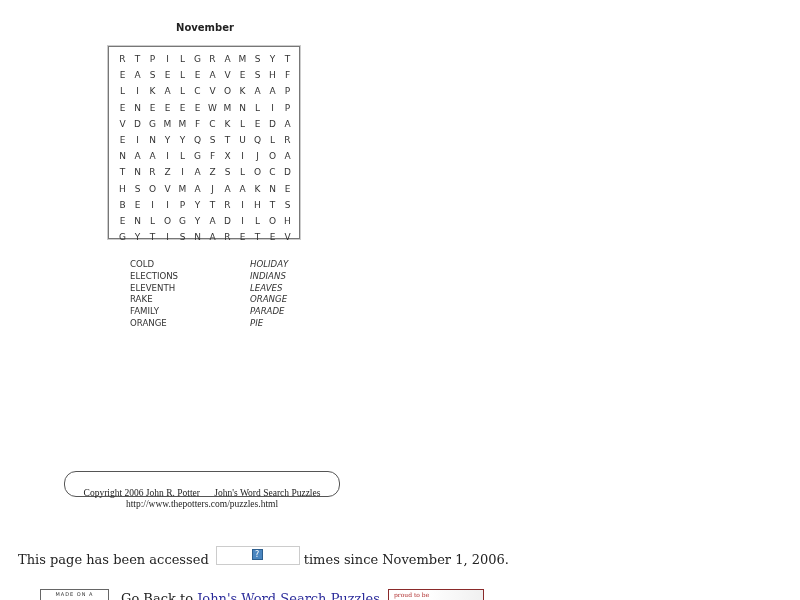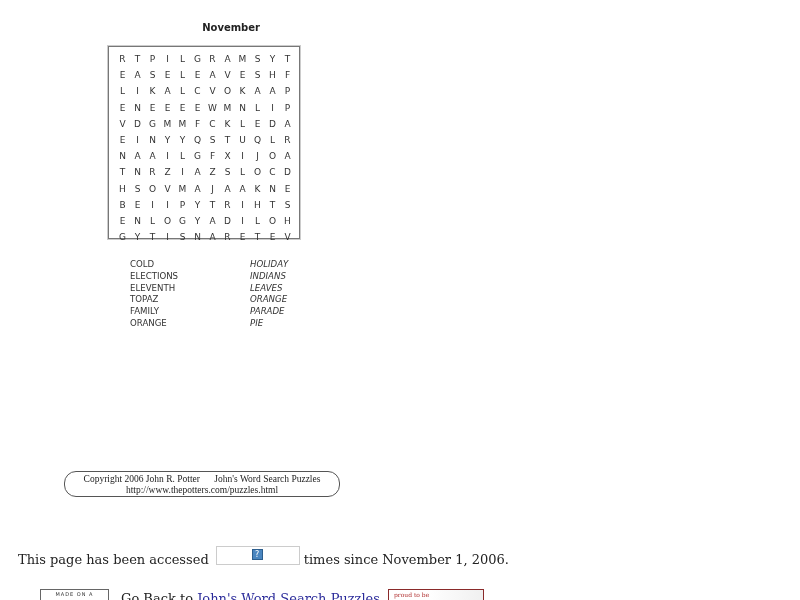--- a/index.html
+++ b/index.html
@@ -1,35 +1,35 @@
 <!DOCTYPE html>
 <html><head>
 <meta charset="utf-8">
 <style>
   html, body { margin: 0; padding: 0; background: #ffffff; }
   body { width: 800px; height: 600px; position: relative; overflow: hidden; font-family: "DejaVu Serif", serif; color: #222; }
 
-  .puzzle-title { position: absolute; left: 150px; top: 22px; width: 110px; text-align: right;
+  .puzzle-title { position: absolute; left: 150px; top: 22px; width: 110px; text-align: center;
     font-family: "DejaVu Sans", sans-serif; font-weight: bold; font-size: 10px; color: #222; }
 
   .grid { position: absolute; left: 108px; top: 46px; width: 192px; height: 193px;
     border: 1px solid #777; box-shadow: 0 0 0 1px #ccc; box-sizing: border-box;
     padding: 4px 4px 0 6px; }
   .grid-row { display: flex; height: 16.2px; align-items: center; }
   .cell { width: 15.6px; text-align: center; font-family: "DejaVu Sans", sans-serif; font-size: 9px; color: #333; letter-spacing: 0; }
 
   .wordlist { position: absolute; left: 94px; top: 259px; display: flex; }
   .wordcol { display: flex; flex-direction: column; margin-left: 36px; }
   .wordcol.c1 { width: 84px; }
   .wordcol.c2 { width: 85px; font-style: italic; }
   .word { font-family: "DejaVu Sans", sans-serif; font-size: 8.6px; line-height: 11.8px; color: #333; }
 
   .copyright-box { position: absolute; left: 64px; top: 471px; width: 276px; height: 26px;
     border: 1px solid #555; border-radius: 12px; box-sizing: border-box; text-align: center;
-    font-family: "Liberation Serif", serif; font-size: 9.5px; line-height: 10.5px; color: #222; padding-top: 2px; }
+    font-family: "Liberation Serif", serif; font-size: 9.5px; line-height: 10.5px; color: #222; padding-top: 16px; }
   .copyright-line1 span { margin: 0 6px; }
 
   .access-line { position: absolute; left: 18px; top: 550px; font-family: "DejaVu Serif", serif; font-size: 13px; color: #222; white-space: nowrap; display: flex; align-items: center; }
   .counter-box { display: inline-block; width: 82px; height: 17px; border: 1px solid #ccc; margin: 0 4px 0 7px; position: relative; top: -4px; background: #fff; }
   .counter-icon { position: absolute; left: 35px; top: 2px; width: 11px; height: 11px; background: #4a86c0; border: 1px solid #2c5e8e; box-sizing: border-box; color: #fff; font-size: 8px; line-height: 9px; text-align: center; font-family: "DejaVu Sans", sans-serif; }
 
   .bottom-row { position: absolute; left: 40px; top: 589px; display: flex; align-items: flex-start; }
   .mac-badge { width: 69px; height: 16px; border: 1px solid #666; box-sizing: border-box; font-family: "DejaVu Sans", sans-serif; font-size: 5px; text-align: center; letter-spacing: 1px; color: #333; padding-top: 1px; }
   .goback { margin-left: 12px; font-family: "DejaVu Serif", serif; font-size: 13px; color: #222; margin-top: 2px; white-space: nowrap; }
   .goback a { color: #2b2b9a; text-decoration: none; }
@@ -209,21 +209,21 @@
       <span class="cell">E</span>
       <span class="cell">V</span>
     </div>
   </div>
 
 <div class="wordlist" id="wordlist">
     <div class="wordcol c1">
       <div class="word">COLD</div>
       <div class="word">ELECTIONS</div>
       <div class="word">ELEVENTH</div>
-      <div class="word">TOPAZ</div>
+      <div class="word">RAKE</div>
       <div class="word">FAMILY</div>
       <div class="word">ORANGE</div>
     </div>
     <div class="wordcol c2">
       <div class="word">HOLIDAY</div>
       <div class="word">INDIANS</div>
       <div class="word">LEAVES</div>
       <div class="word">ORANGE</div>
       <div class="word">PARADE</div>
       <div class="word">PIE</div>

